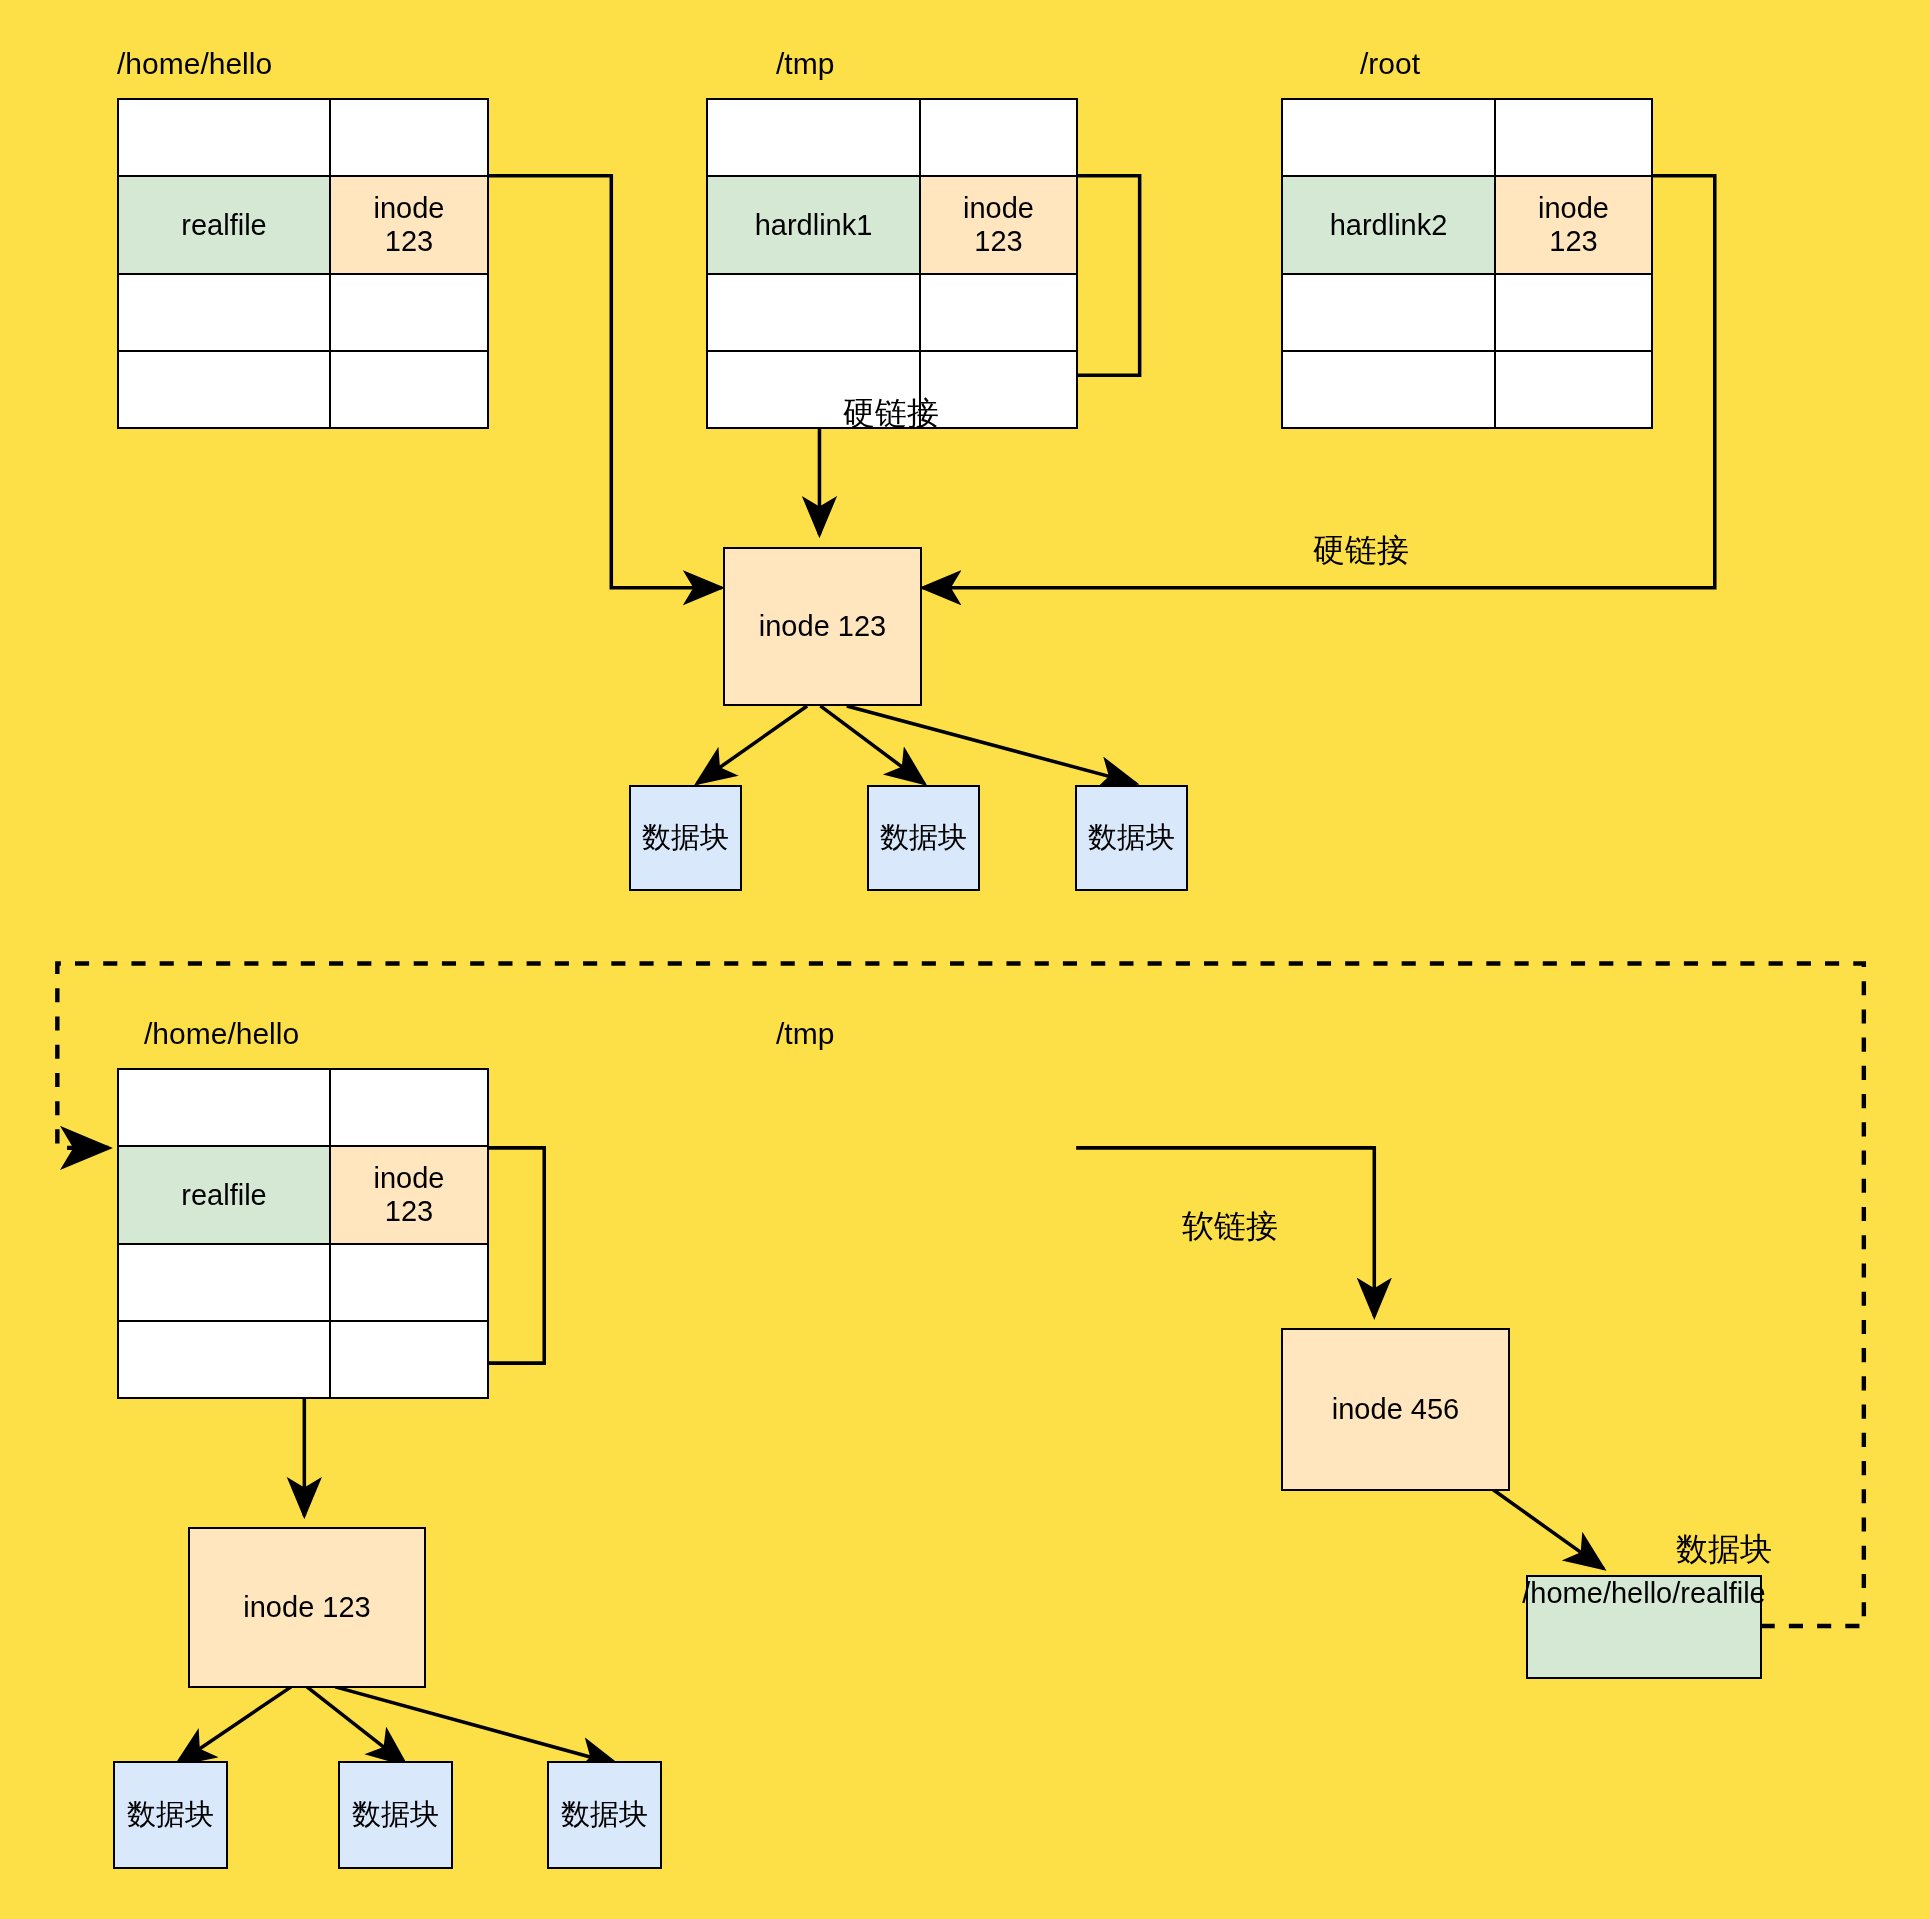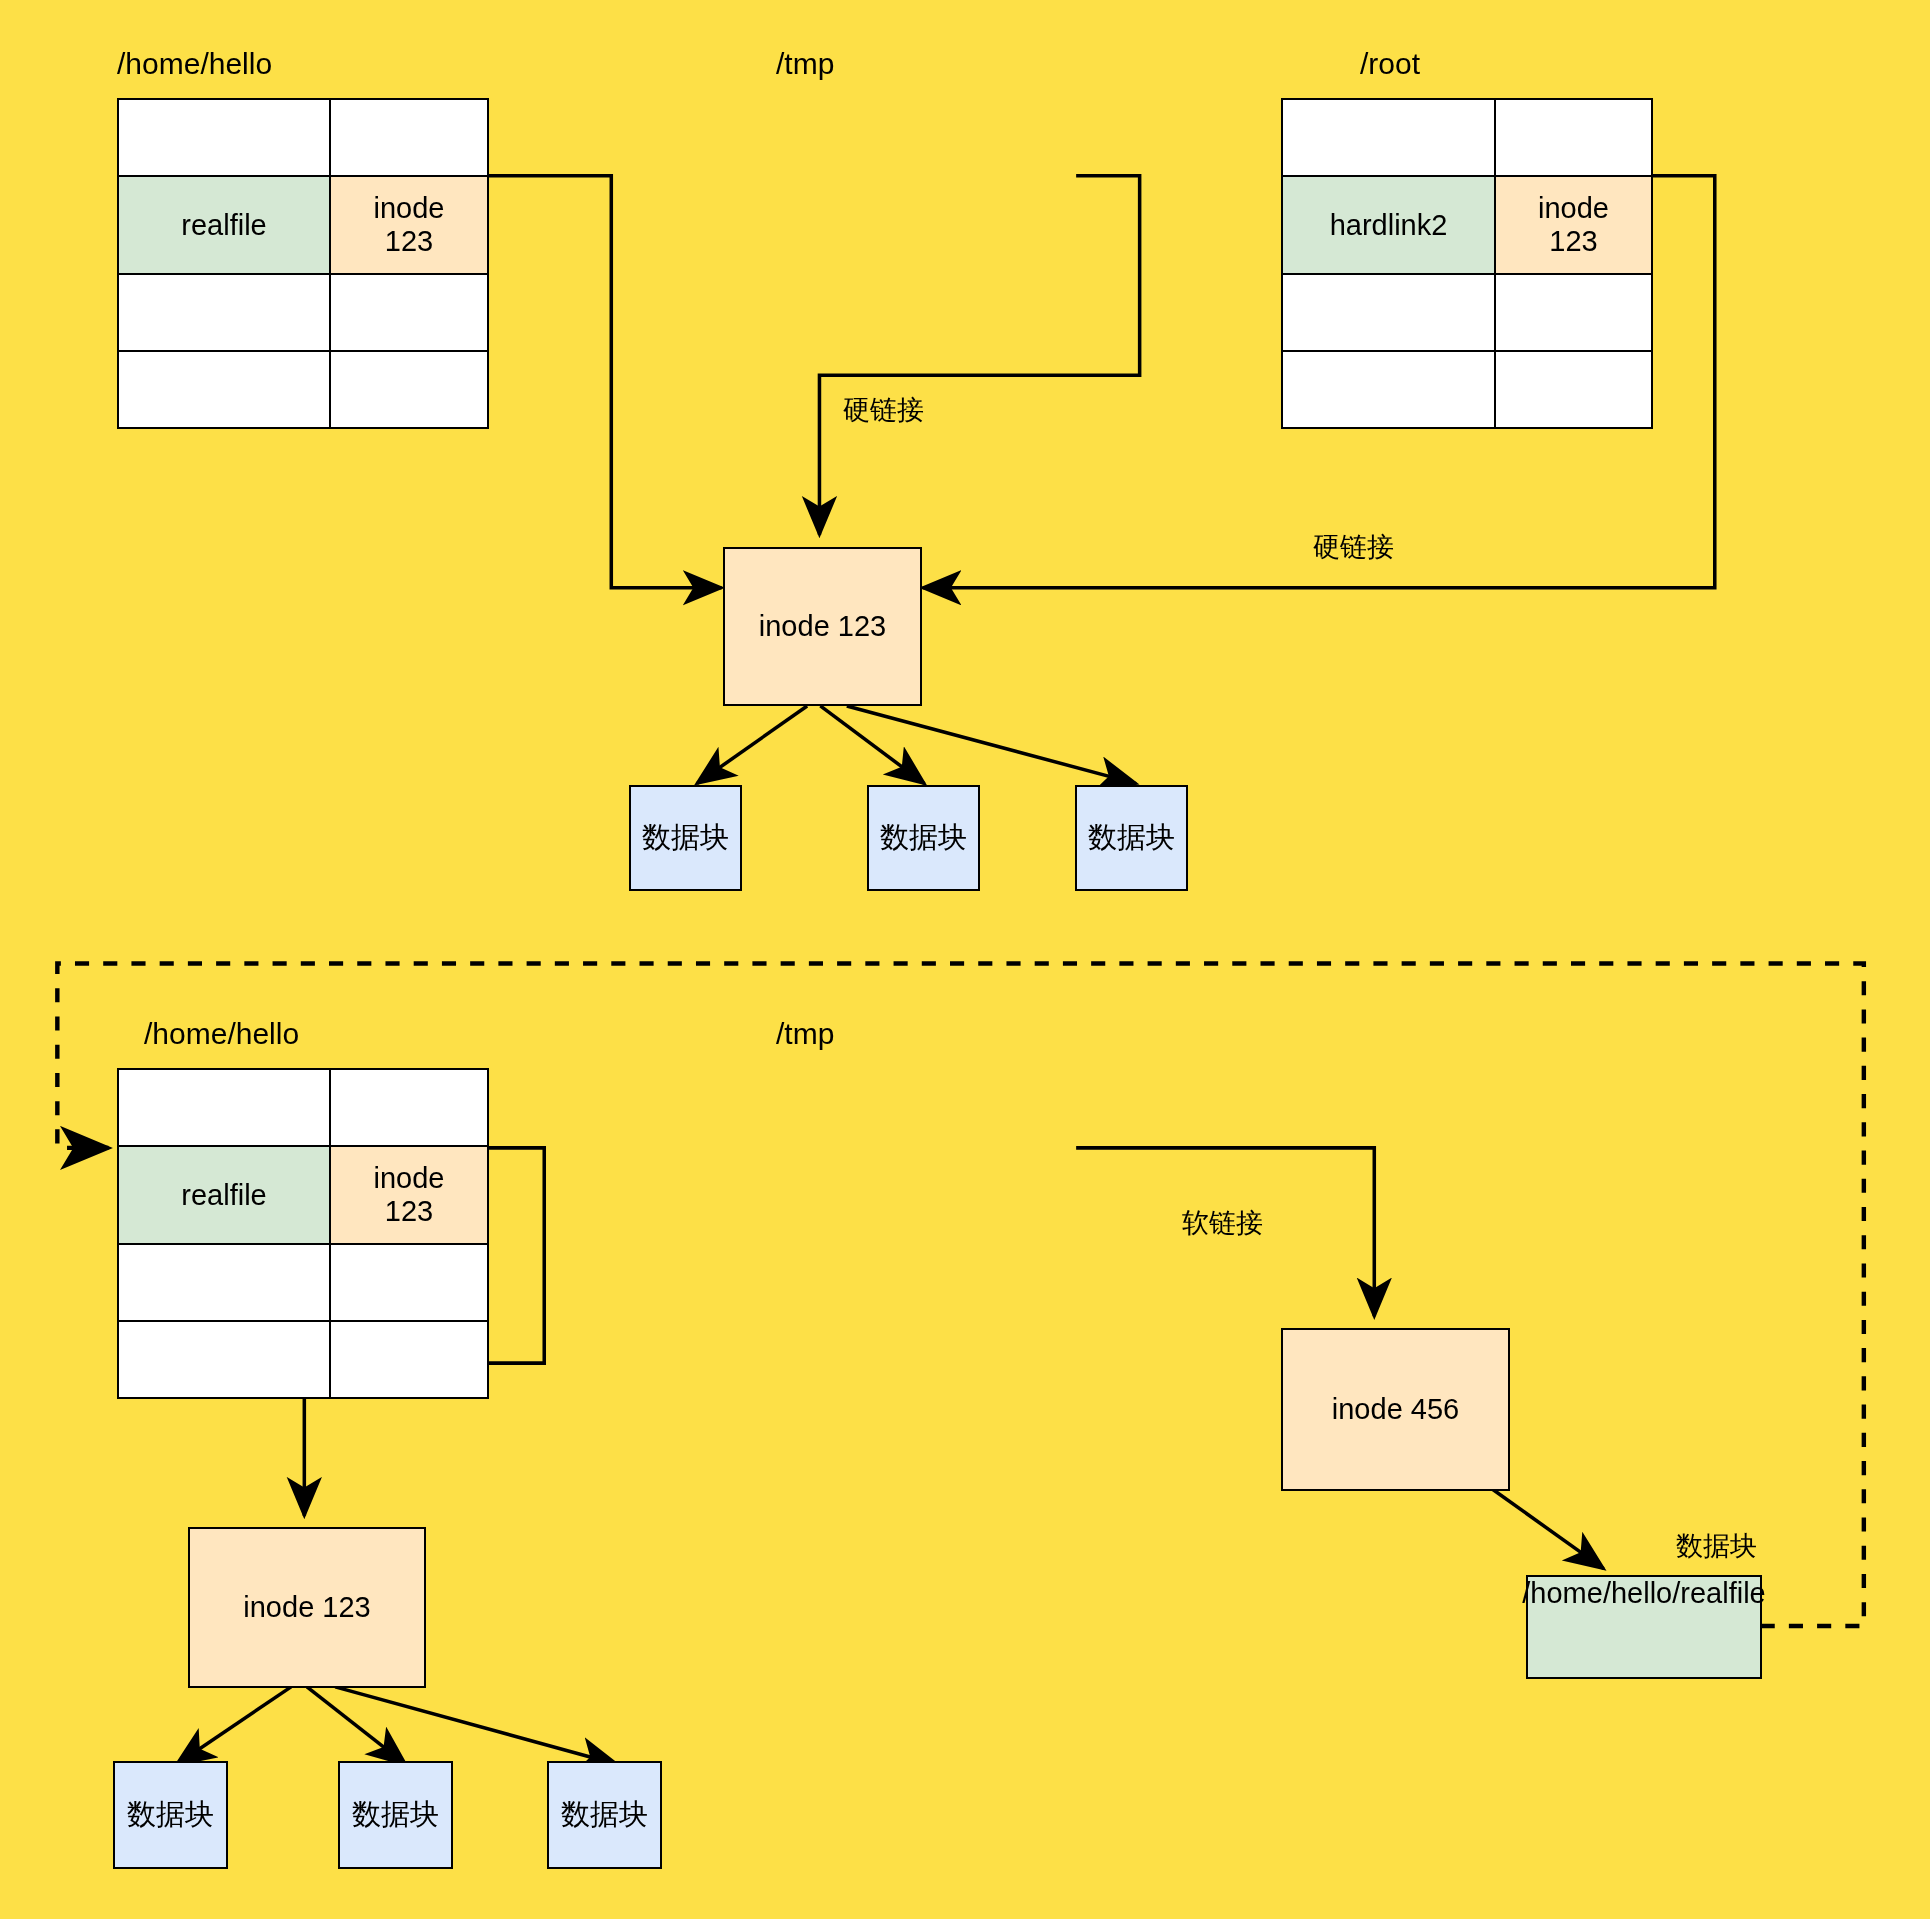--- a/index.html
+++ b/index.html
@@ -82,21 +82,21 @@
     display: flex;
     align-items: flex-start;
     justify-content: center;
     font-size: 29px;
     color: #000000;
     box-sizing: border-box;
     white-space: nowrap;
   }
   .edge-label {
     position: absolute;
-    font-size: 27px;
+    font-size: 32px;
     color: #000000;
     white-space: nowrap;
     line-height: 1;
   }
 </style>
 </head>
 <body>
 
 <div id="canvas">
 
@@ -171,20 +171,44 @@
         <td></td>
       </tr>
       <tr>
         <td></td>
         <td></td>
       </tr>
     </tbody>
   </table>
 
   <div class="dir-label" style="left:776px; top:49px;">/tmp</div>
+  <table class="dtable" style="left:706px; top:98px; width:371px;">
+    <colgroup>
+        <col style="width:213px">
+        <col style="width:157px">
+      </colgroup>
+    <tbody>
+      <tr>
+        <td></td>
+        <td></td>
+      </tr>
+      <tr>
+        <td class="name-cell">hardlink1</td>
+        <td class="inode-cell">inode 123</td>
+      </tr>
+      <tr>
+        <td></td>
+        <td></td>
+      </tr>
+      <tr>
+        <td></td>
+        <td></td>
+      </tr>
+    </tbody>
+  </table>
 
   <div class="dir-label" style="left:1360px; top:49px;">/root</div>
   <table class="dtable" style="left:1281px; top:98px; width:371px;">
     <colgroup>
         <col style="width:213px">
         <col style="width:157px">
       </colgroup>
     <tbody>
       <tr>
         <td></td>

